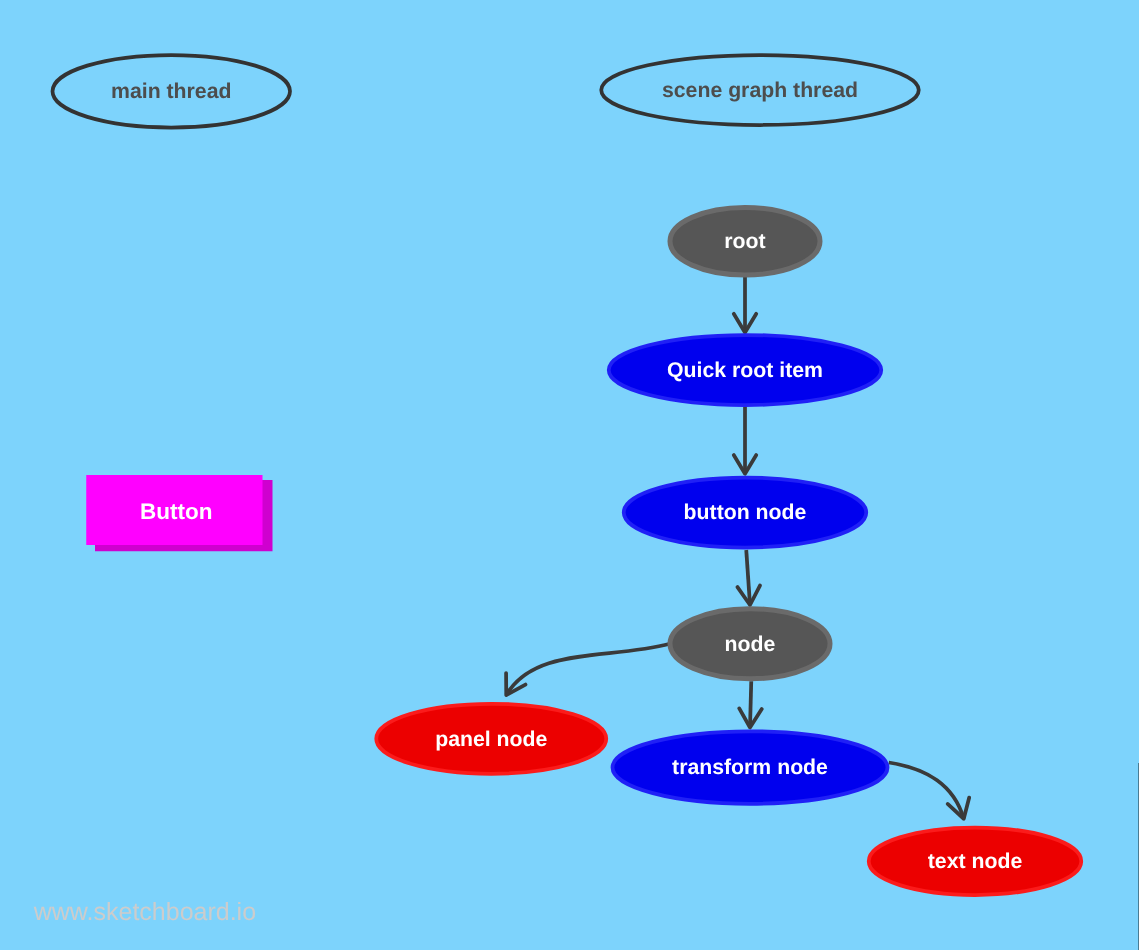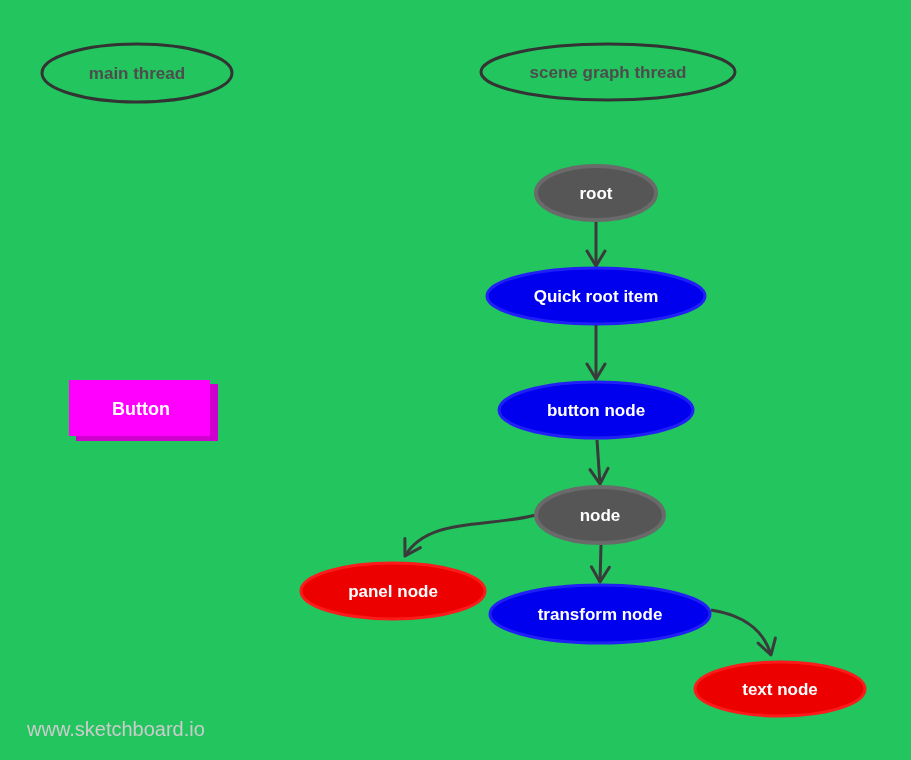--- a/index.html
+++ b/index.html
@@ -4,21 +4,21 @@
 <style>
   html, body {
     margin: 0;
     padding: 0;
     background: #000000;
   }
   .stage {
     position: relative;
     width: 911px;
     height: 760px;
-    background: #22c55e;
+    background: #7dd3fc;
     overflow: hidden;
     font-family: "Liberation Sans", sans-serif;
   }
   svg { display: block; }
 
   .lane-ellipse {
     fill: none;
     stroke: #333333;
     stroke-width: 3;
   }

